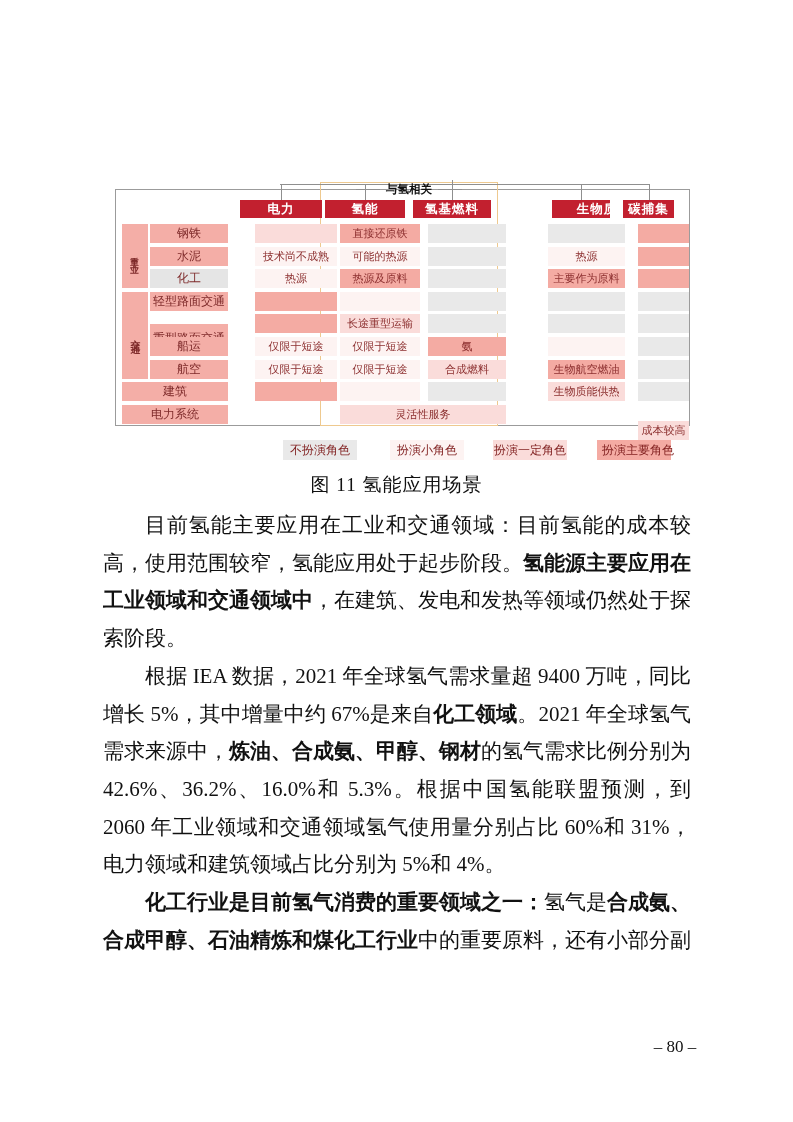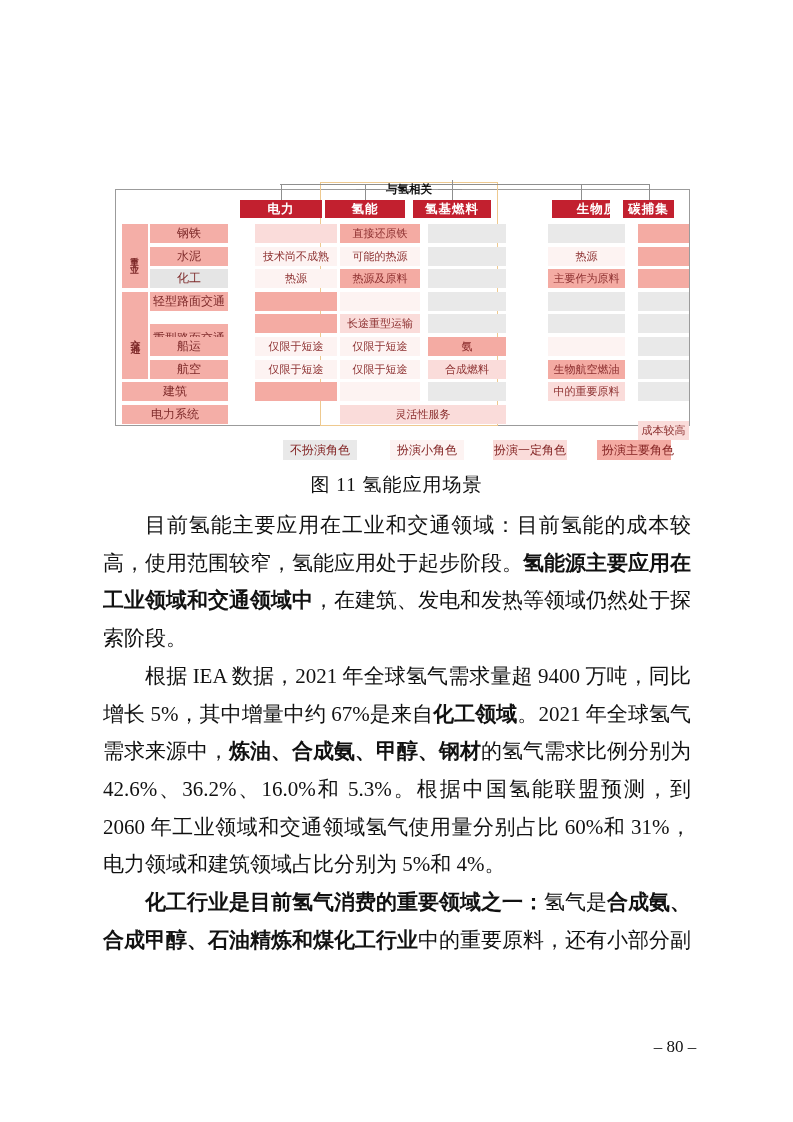--- a/index.html
+++ b/index.html
@@ -103,21 +103,21 @@
         <div class="abs rowlbl" style="left: 150px; top: 360px; width: 78px; height: 19px; background: rgb(244, 174, 167);">航空</div>
         <div class="abs cell" style="left: 240px; top: 360px; width: 82px; height: 19px; background: rgb(253, 243, 242);">仅限于短途</div>
         <div class="abs cell" style="left: 325px; top: 360px; width: 80px; height: 19px; background: rgb(253, 243, 242);">仅限于短途</div>
         <div class="abs cell" style="left: 413px; top: 360px; width: 78px; height: 19px; background: rgb(250, 220, 218);">合成燃料</div>
         <div class="abs cell" style="left: 533px; top: 360px; width: 77px; height: 19px; background: rgb(244, 171, 163);">生物航空燃油</div>
         <div class="abs cell" style="left: 623px; top: 360px; width: 51px; height: 19px; background: rgb(233, 233, 233);"></div>
         <div class="abs rowlbl" style="left: 122px; top: 382px; width: 106px; height: 19px; background: rgb(244, 174, 167);">建筑</div>
         <div class="abs cell" style="left: 240px; top: 382px; width: 82px; height: 19px; background: rgb(244, 171, 163);"></div>
         <div class="abs cell" style="left: 325px; top: 382px; width: 80px; height: 19px; background: rgb(253, 243, 242);"></div>
         <div class="abs cell" style="left: 413px; top: 382px; width: 78px; height: 19px; background: rgb(233, 233, 233);"></div>
-        <div class="abs cell" style="left: 533px; top: 382px; width: 77px; height: 19px; background: rgb(250, 220, 218);">中的重要原料</div>
+        <div class="abs cell" style="left: 533px; top: 382px; width: 77px; height: 19px; background: rgb(250, 220, 218);">生物质能供热</div>
         <div class="abs cell" style="left: 623px; top: 382px; width: 51px; height: 19px; background: rgb(233, 233, 233);"></div>
         <div class="abs rowlbl" style="left: 122px; top: 405px; width: 106px; height: 19px; background: rgb(244, 174, 167);">电力系统</div>
         <div class="abs cell" style="left: 325px; top: 405px; width: 166px; height: 19px; background: rgb(250, 220, 218);">灵活性服务</div>
         <div class="abs cell" style="left: 623px; top: 421px; width: 51px; height: 19px; background: rgb(250, 220, 218);">成本较高</div>
       </div>
     <div id="legend">
         <div class="abs legend-item" style="left: 283px; top: 440px; width: 74px; height: 20px; background: rgb(233, 233, 233);">不扮演角色</div>
         <div class="abs legend-item" style="left: 390px; top: 440px; width: 74px; height: 20px; background: rgb(253, 243, 242);">扮演小角色</div>
         <div class="abs legend-item" style="left: 493px; top: 440px; width: 74px; height: 20px; background: rgb(250, 220, 218);">扮演一定角色</div>
         <div class="abs legend-item" style="left: 597px; top: 440px; width: 74px; height: 20px; background: rgb(244, 171, 163); padding-left: 8px;">扮演主要角色</div>

